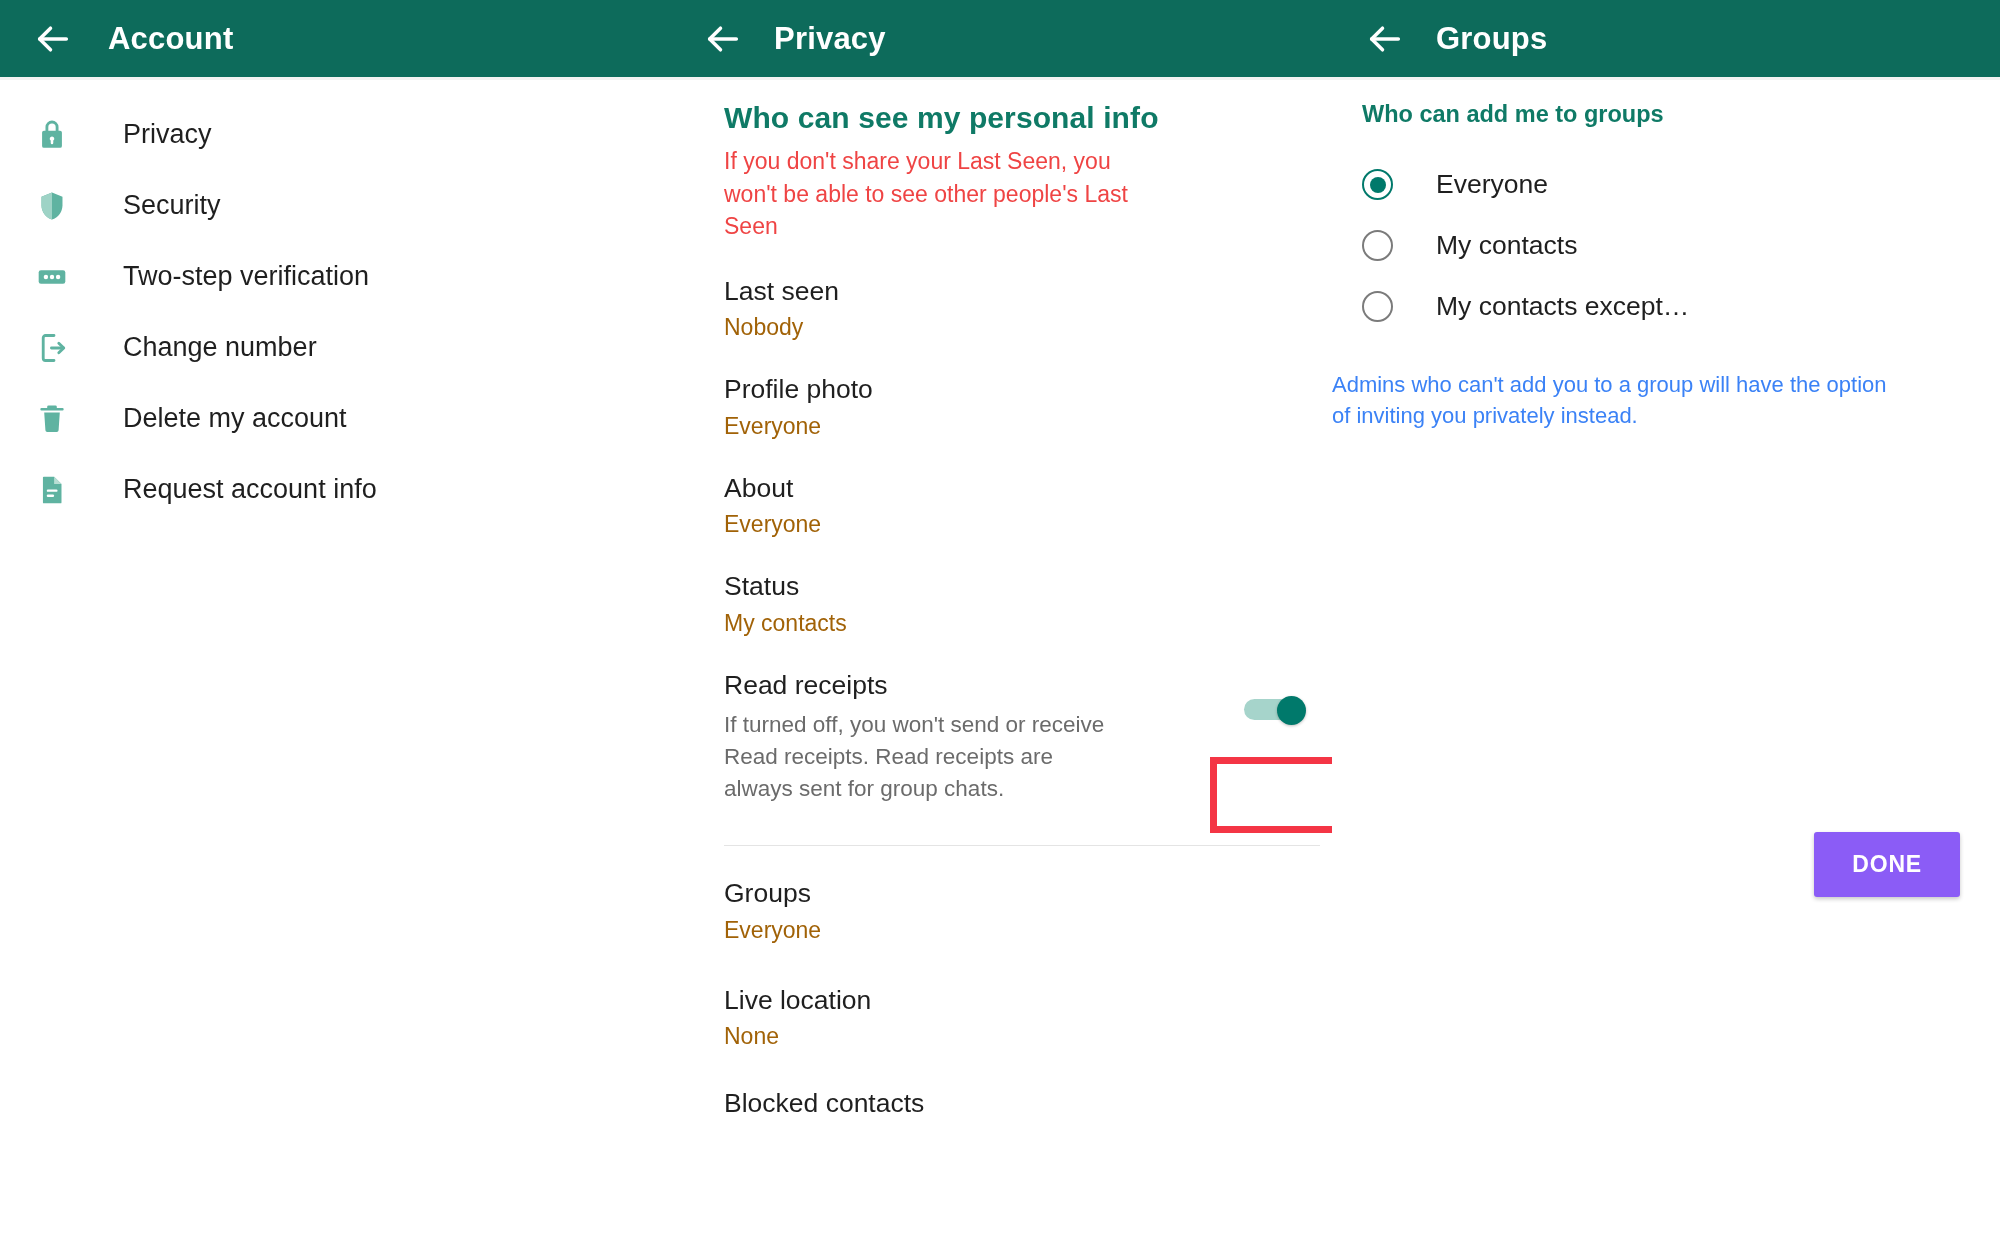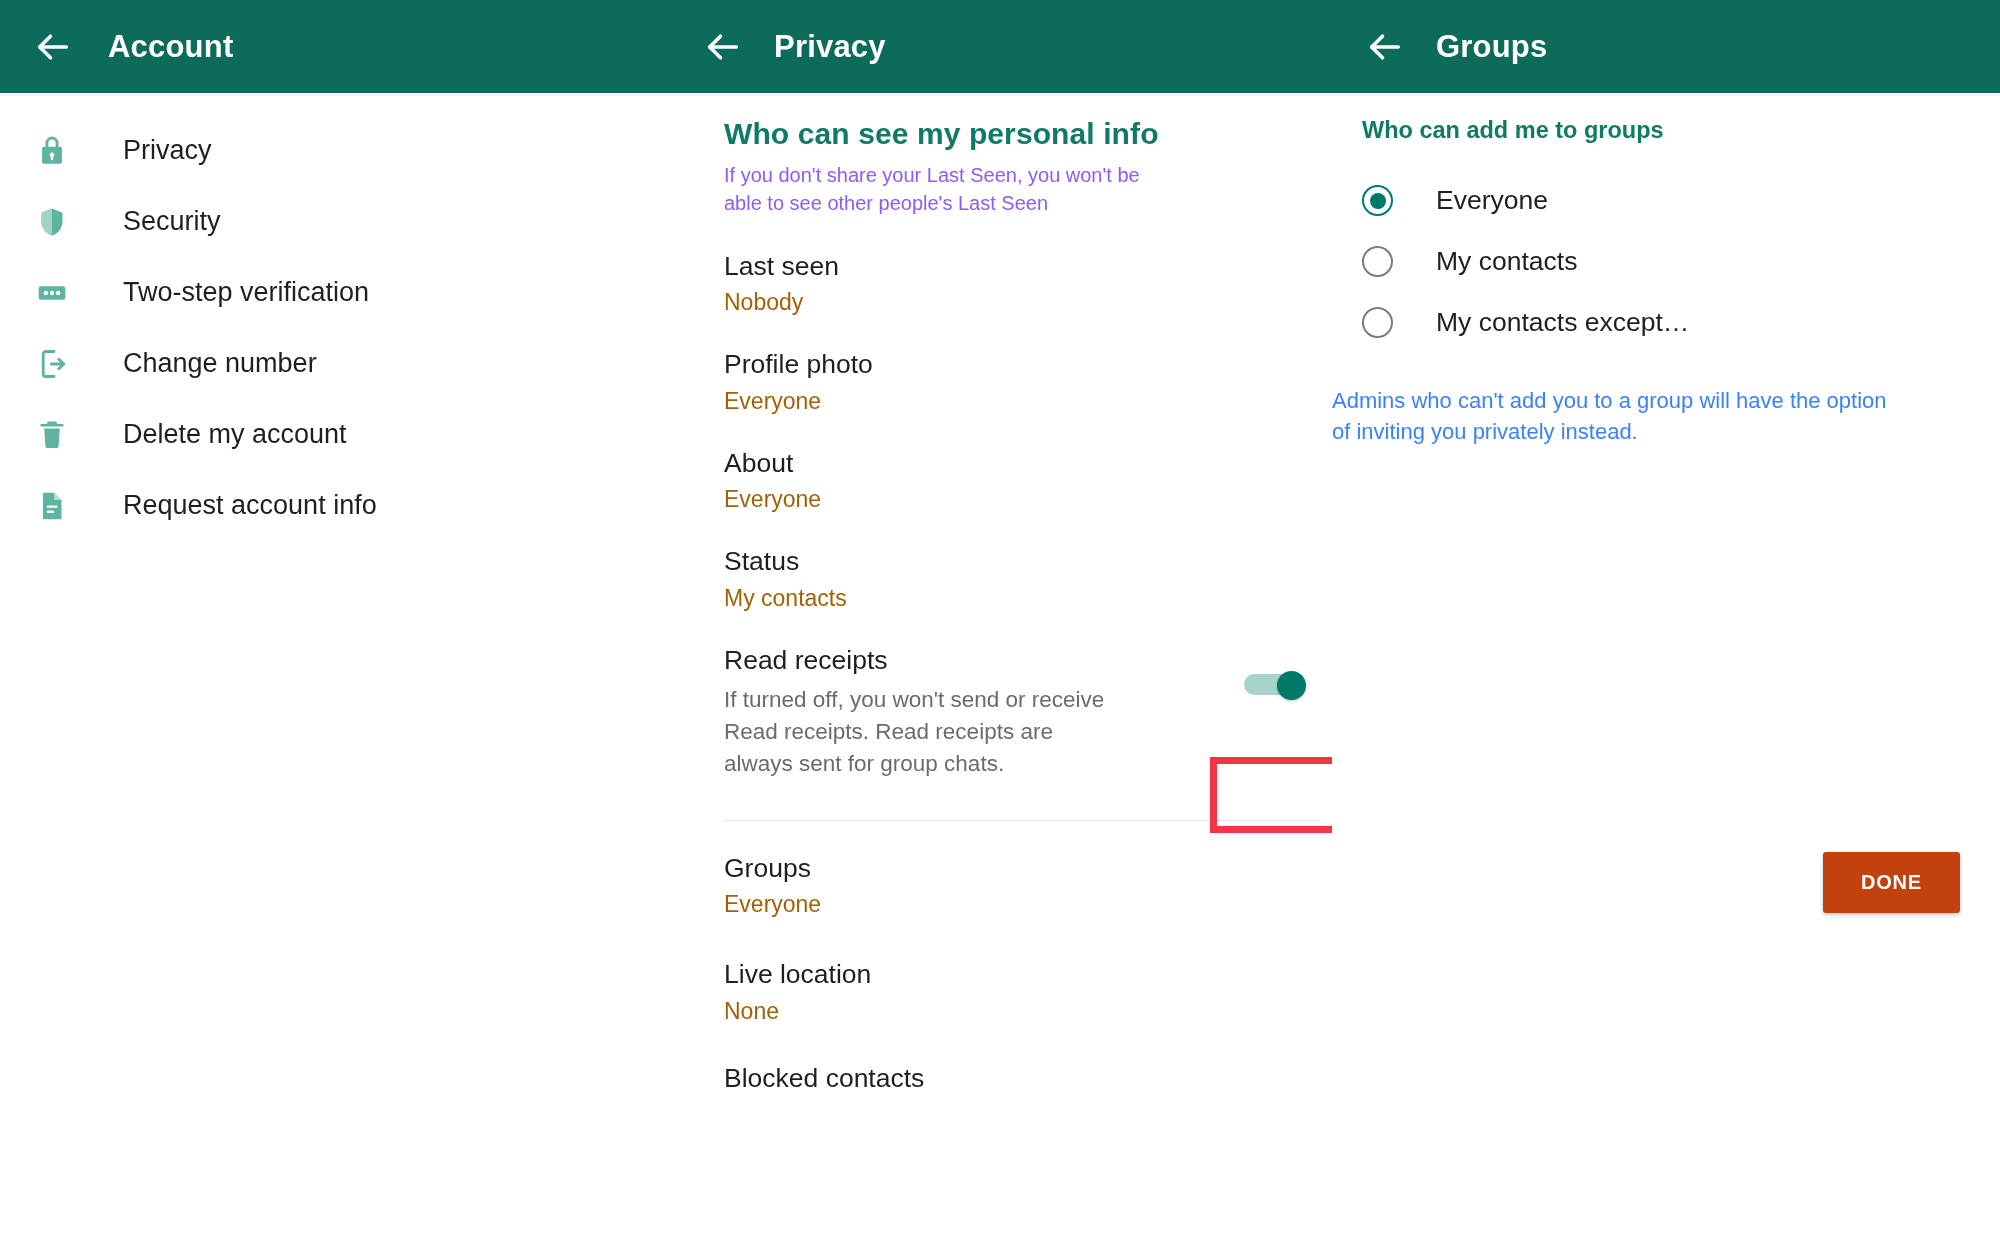--- a/index.html
+++ b/index.html
@@ -11,21 +11,21 @@
   }
   .screen { position:relative; width:2000px; height:1251px; display:flex; background:#fff; }
 
   
   .panel { position:relative; height:1251px; background:#fff; overflow:hidden; }
   .panel-account { width:670px; }
   .panel-privacy  { width:662px; }
   .panel-groups   { width:668px; }
 
   .appbar {
-    height:93px; background:#0d6b5b; display:flex; align-items:center;
+    height:77px; background:#0d6b5b; display:flex; align-items:center;
     padding-left:30px; position:relative;
   }
   .appbar::after{
     content:""; position:absolute; left:0; right:0; bottom:-3px; height:3px;
     background:rgba(0,0,0,0.05);
   }
   .back-arrow { width:46px; height:46px; flex:0 0 46px; display:flex; align-items:center; justify-content:center; cursor:pointer;}
   .back-arrow svg { width:40px; height:40px; display:block; }
   .appbar-title {
     color:#ffffff; font-size:31px; font-weight:700; letter-spacing:.2px;
@@ -42,21 +42,21 @@
   .acct-ico { width:44px; flex:0 0 44px; display:flex; align-items:center; justify-content:center; }
   .acct-ico svg { display:block; }
   .acct-label { margin-left:49px; font-size:27px; color:#1f1f1f; white-space:nowrap; }
 
   
   .privacy-body { padding-left:24px; padding-top:24px; position:relative; }
   .sec-head {
     color:#0f7a66; font-size:30px; font-weight:700; padding-left:30px; letter-spacing:.1px;
   }
   .sec-desc {
-    color:#8b5cf6; font-size:20px; line-height:1.42; padding-left:30px;
+    color:#ef4444; font-size:23px; line-height:1.42; padding-left:30px;
     margin-top:10px; max-width:470px;
   }
   .row { padding-left:30px; margin-top:33px; position:relative; cursor:pointer; }
   .row-title { font-size:26.5px; color:#1f1f1f; line-height:1.15; }
   .row-sub   { font-size:23px; color:#a16207; margin-top:8px; }
   .row-desc  { font-size:22.5px; color:#6b6b6b; line-height:1.42; margin-top:9px; max-width:400px; }
 
   .row-toggle { display:flex; align-items:flex-start; }
   .toggle {
     position:absolute; right:26px; top:26px; width:62px; height:26px; cursor:pointer;
@@ -91,22 +91,22 @@
     content:""; position:absolute; left:50%; top:50%; transform:translate(-50%,-50%);
     width:16px; height:16px; border-radius:50%; background:#00796b;
   }
   .radio-label { margin-left:43px; font-size:26.5px; color:#1f1f1f; white-space:nowrap; }
   .g-note {
     color:#3b82f6; font-size:22px; line-height:1.42; padding-left:0px;
     margin-top:32px; max-width:558px;
   }
   .done-btn {
     position:absolute; right:40px; bottom:32px;
-    background:#c2410c; color:#ffffff; border:none;
-    font-size:20px; font-weight:700; letter-spacing:.8px;
+    background:#8b5cf6; color:#ffffff; border:none;
+    font-size:23px; font-weight:700; letter-spacing:.8px;
     padding:19px 38px; border-radius:3px; cursor:pointer;
     box-shadow:0 2px 4px rgba(0,0,0,.22);
     font-family:"Liberation Sans","DejaVu Sans",sans-serif;
   }
 </style>
 </head>
 <body>
 
 <div class="screen">
 

